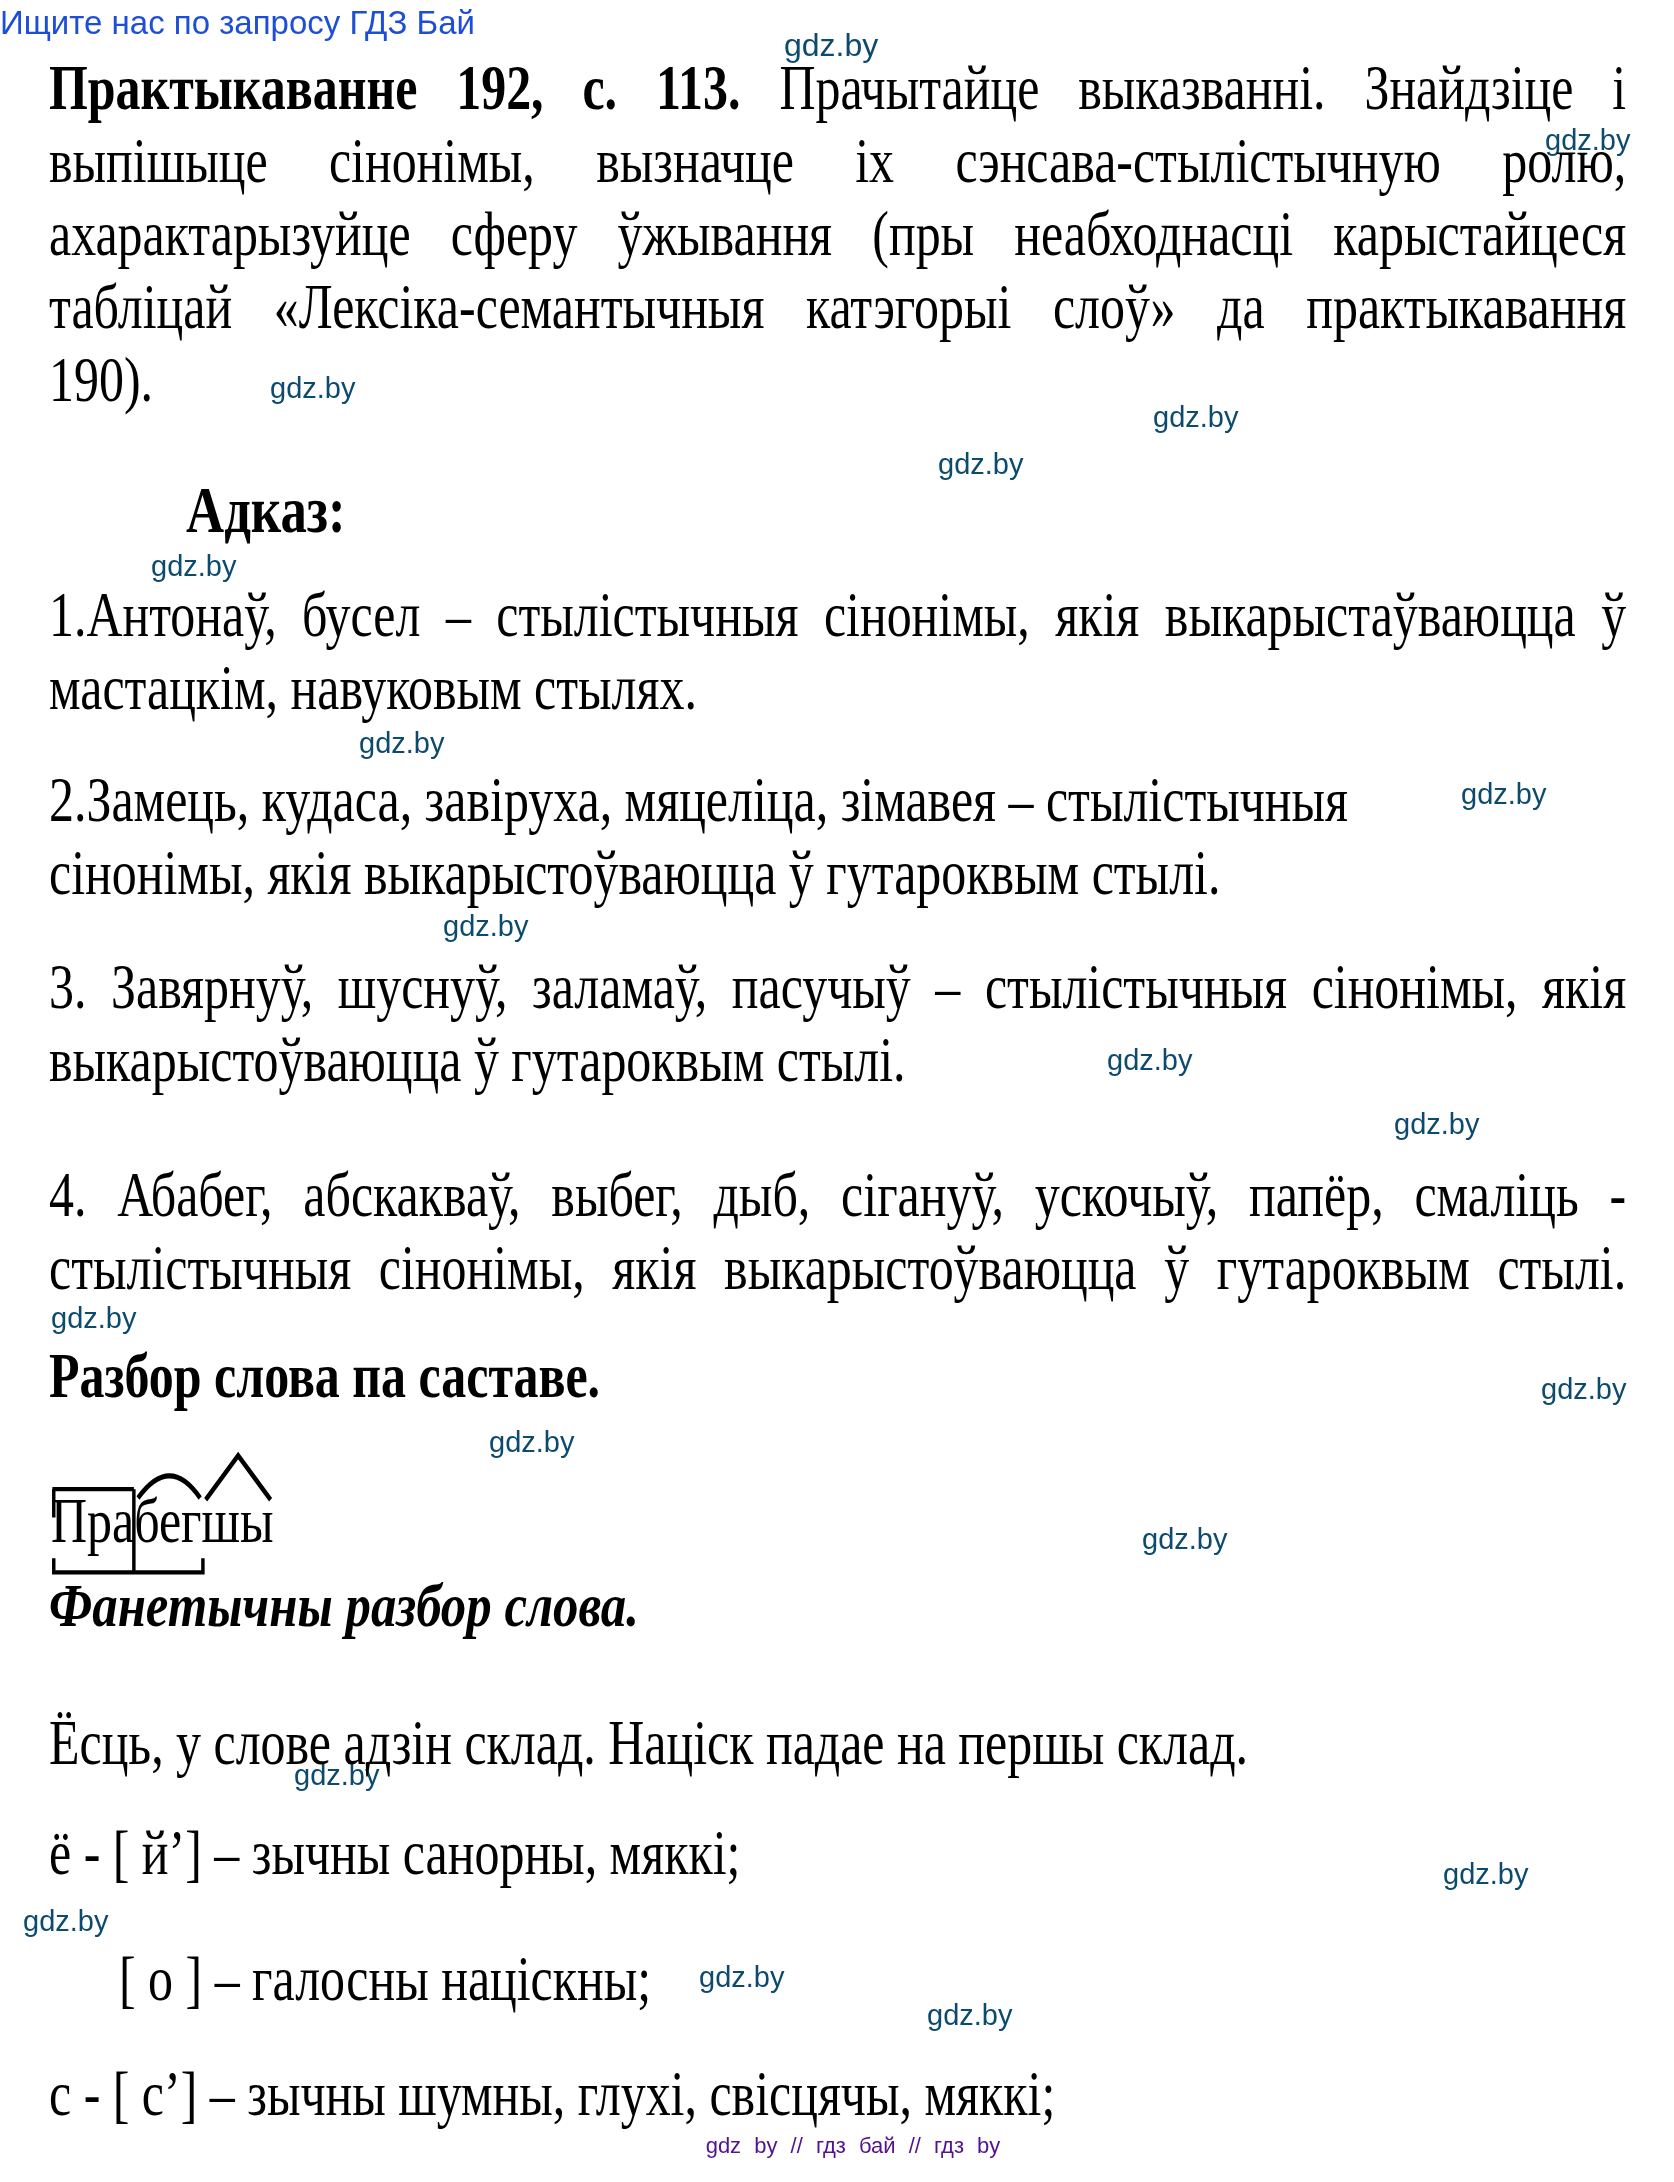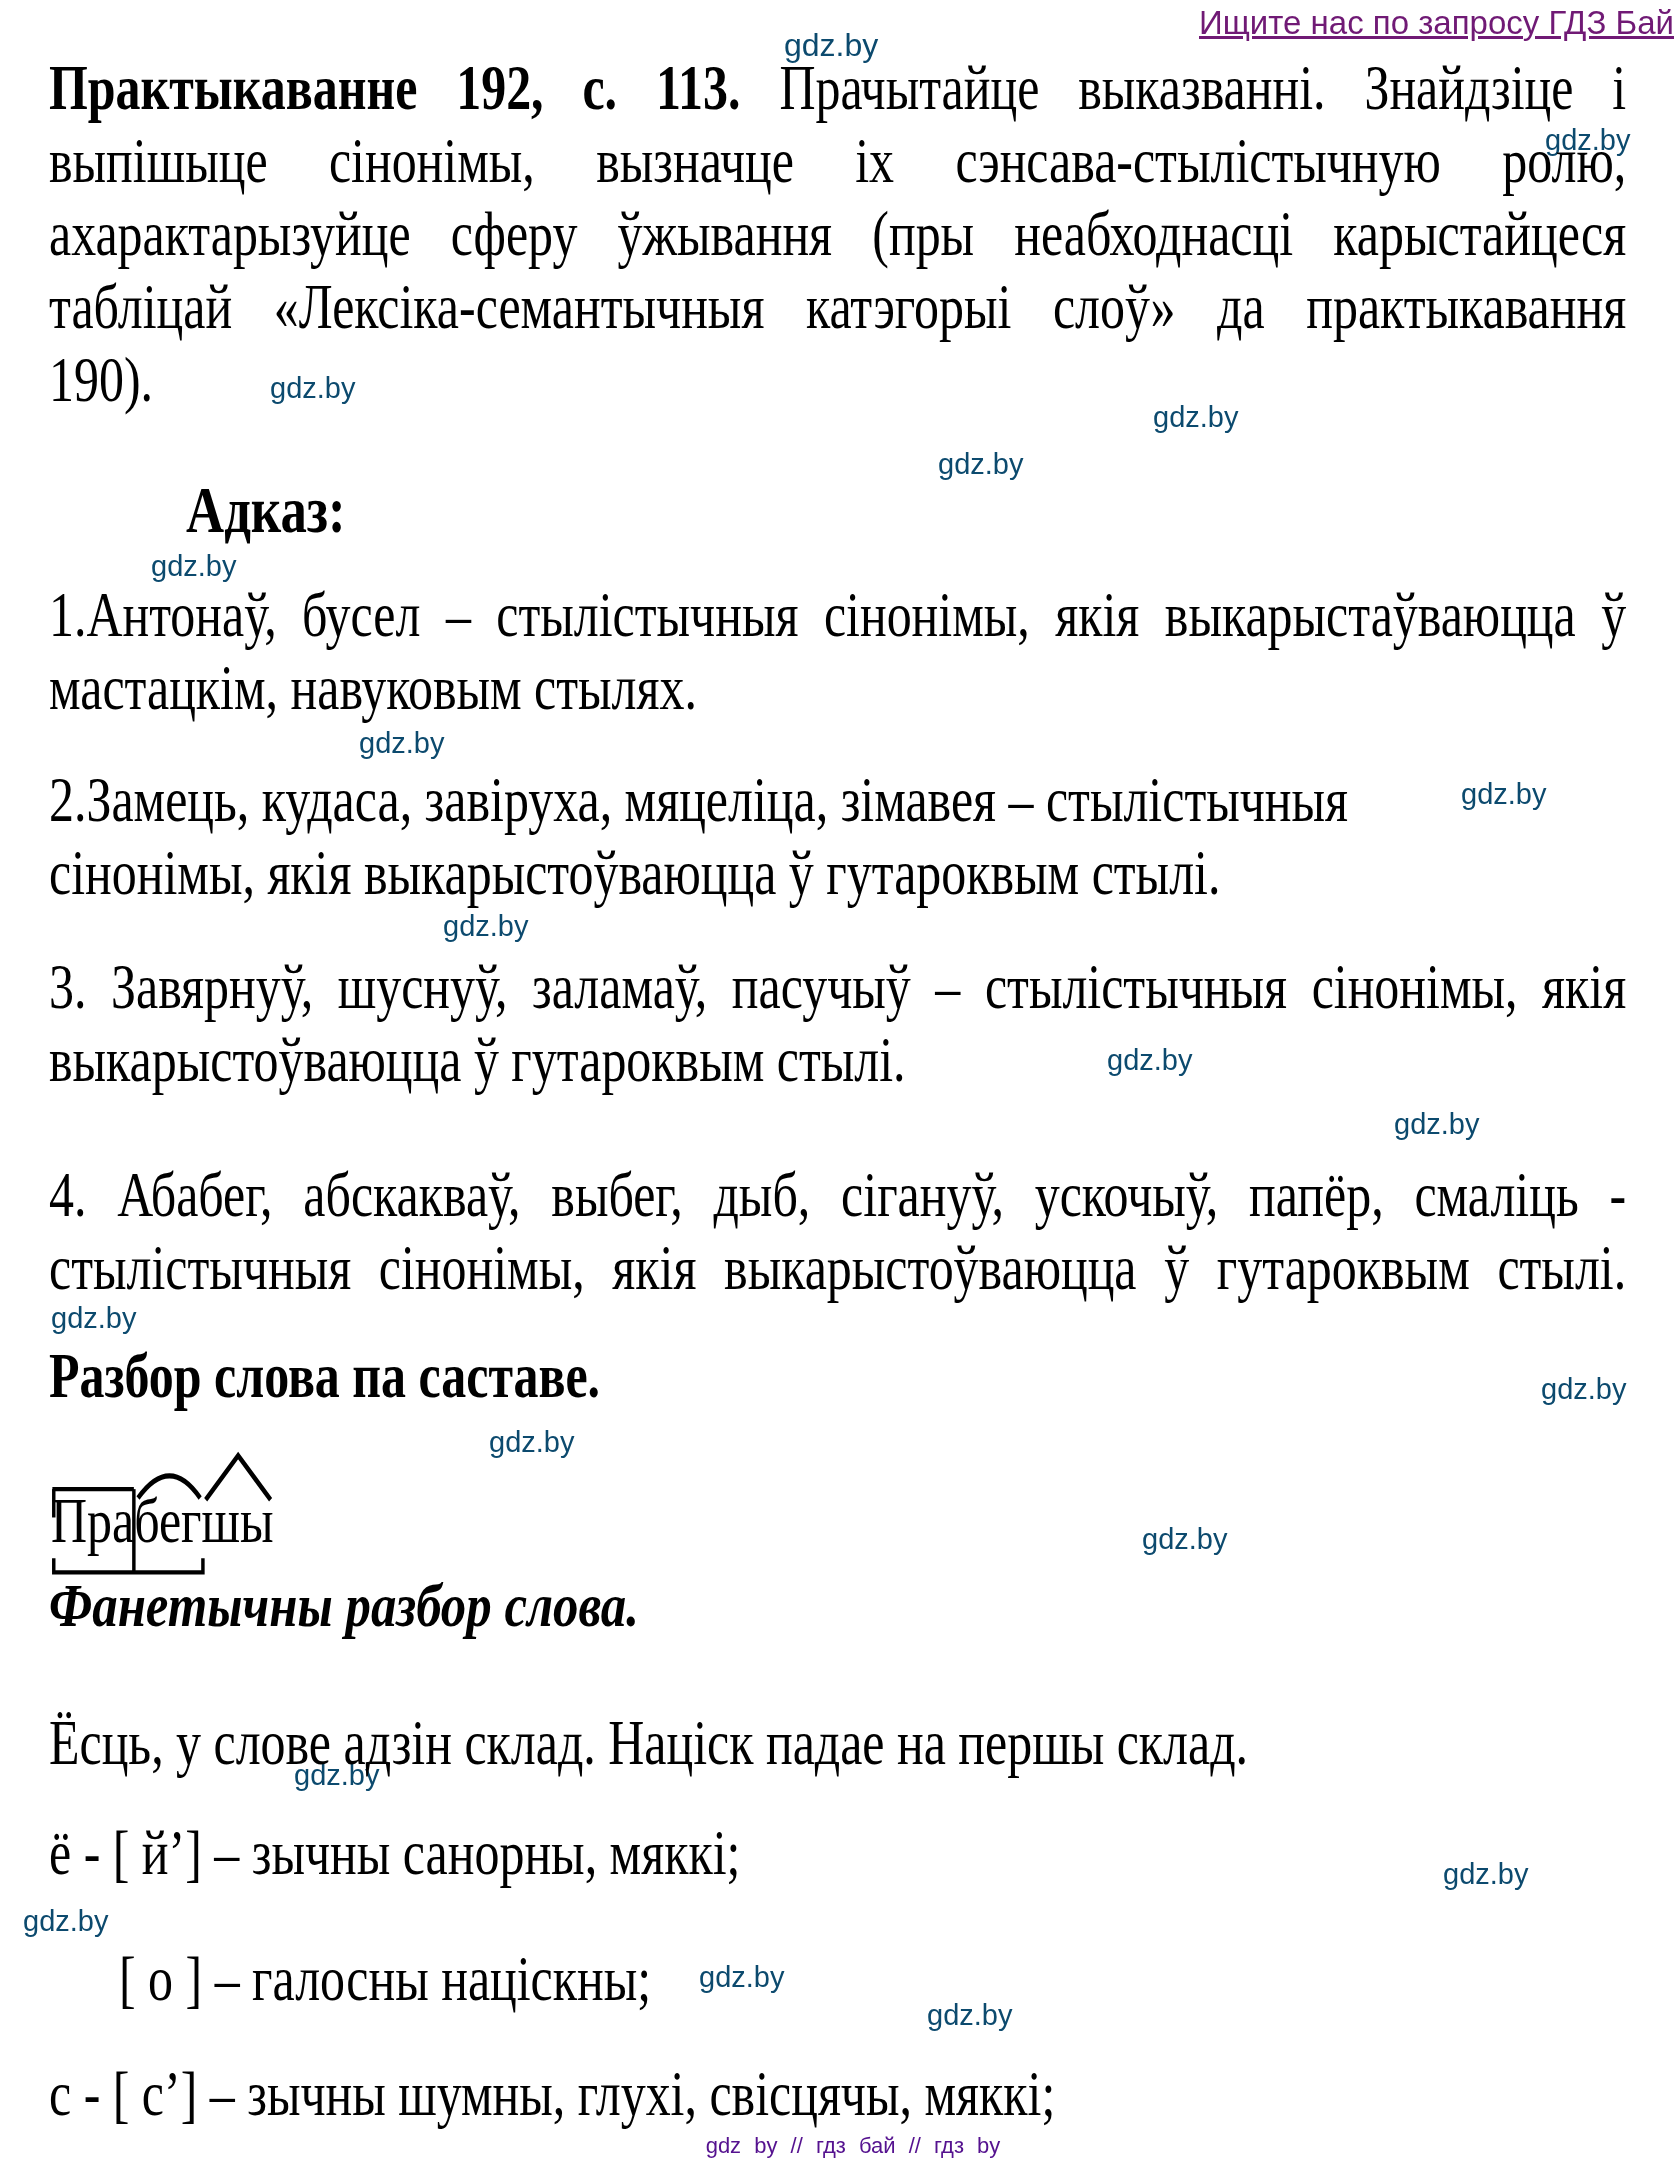--- a/index.html
+++ b/index.html
@@ -2,22 +2,22 @@
 <html style="font-size:14px"><head>
 <meta charset="utf-8">
 <style>
   html,body{margin:0;padding:0;background:#ffffff;}
   .page{
     position:relative;width:1674px;height:2183px;background:#ffffff;
     font-family:"Liberation Serif",serif;color:#000000;overflow:hidden;
   }
   
   .notice{
-    position:absolute;top:3.5px;left:0;width:100%;text-align:right;
-    font-family:"Liberation Sans",sans-serif;font-size:33px;color:#701a75;text-decoration:underline;
+    position:absolute;top:3.5px;left:0;width:100%;text-align:left;
+    font-family:"Liberation Sans",sans-serif;font-size:33px;color:#1d4ed8;
   }
   
   .wm{
     position:absolute;font-family:"Liberation Sans",sans-serif;
     font-size:29px;color:#0c4a6e;white-space:nowrap;
   }
   .wm-top   {left:784px; top:26.6px; font-size:32px;}
   .wm-roliu {left:1545px;top:124px;}
   .wm-190   {left:270px; top:372px;}
   .wm-a     {left:1153px;top:401px;}

